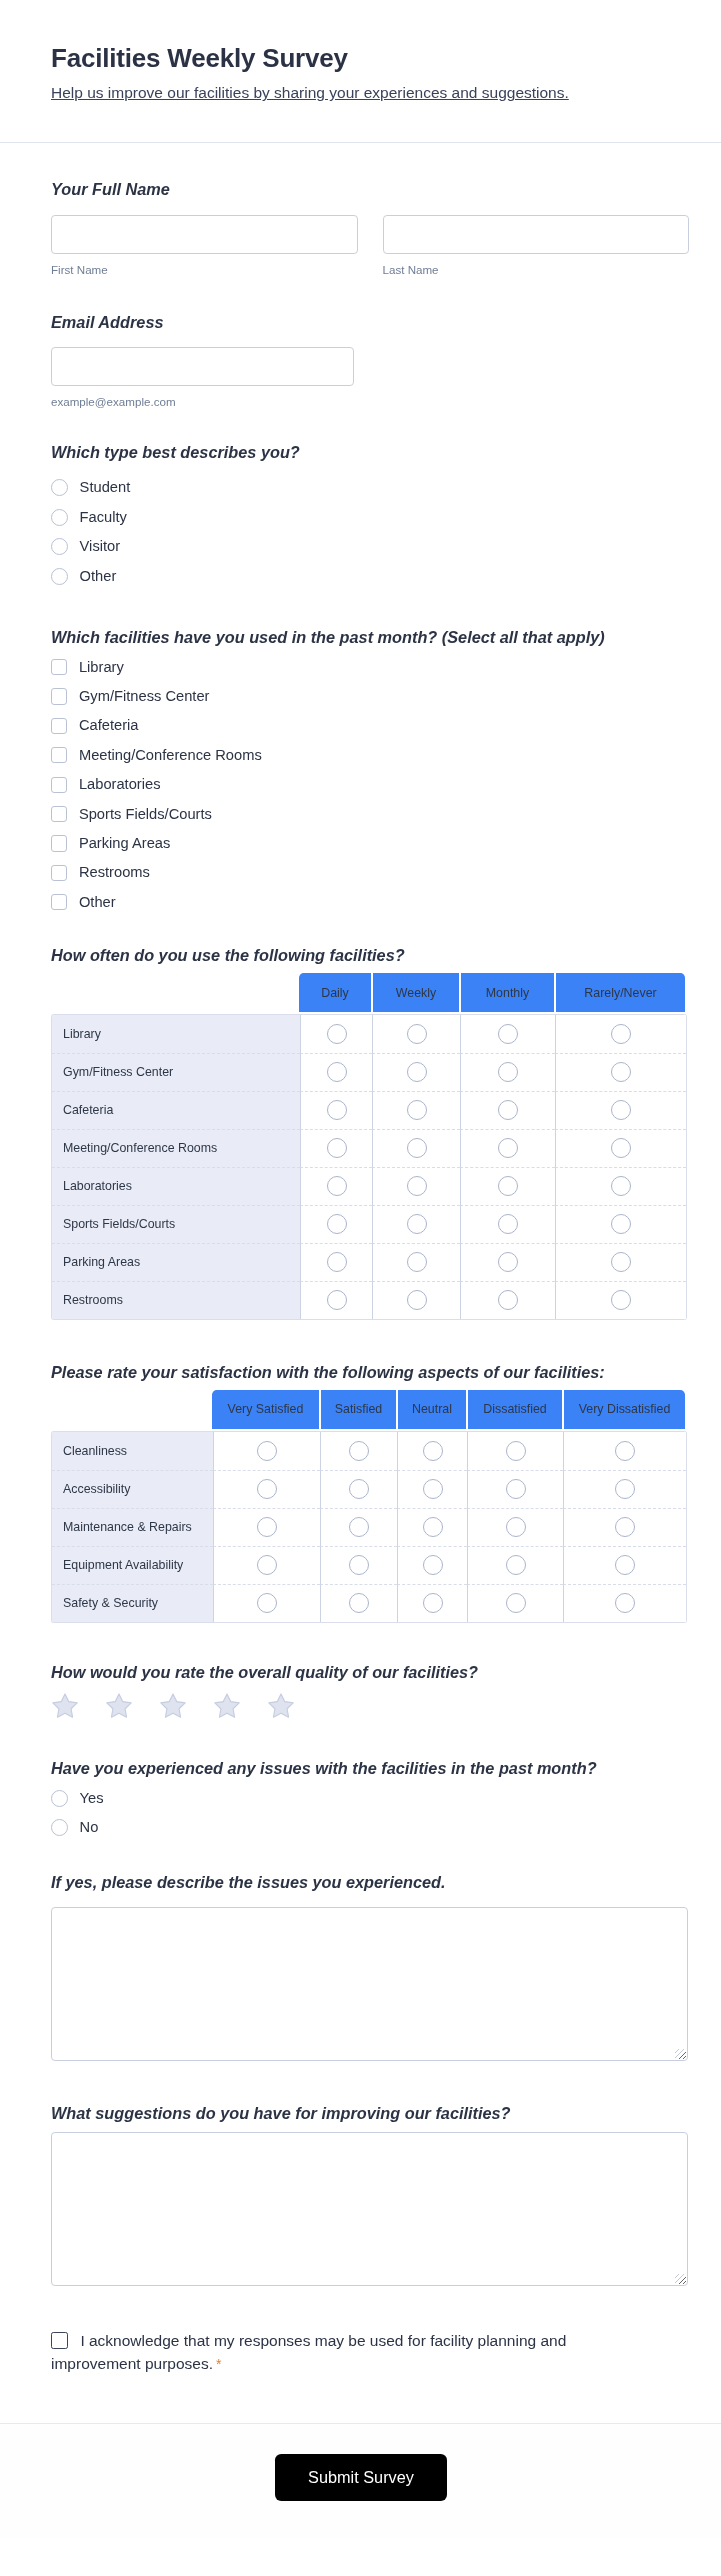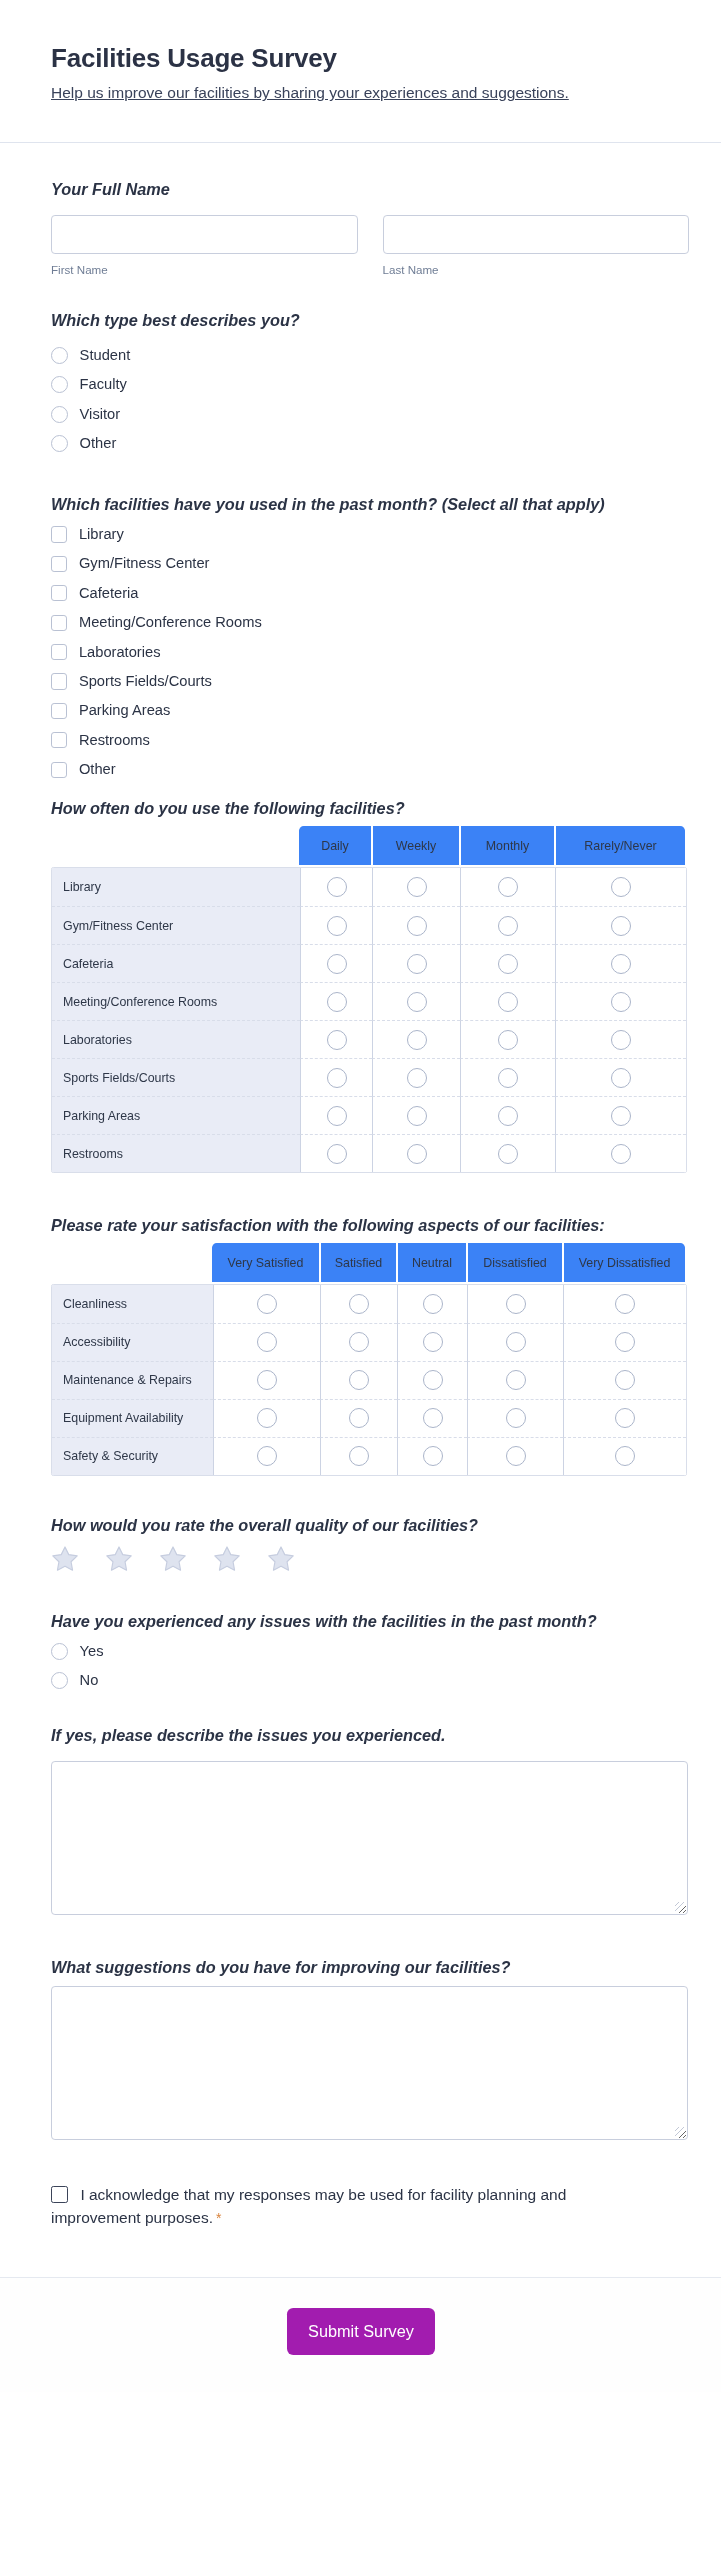--- a/index.html
+++ b/index.html
@@ -102,66 +102,73 @@
     display: inline-block; vertical-align: -3.1px; margin-right: 12.4px;
     width: 17px; height: 17px; border: 1.6px solid #3b4459; border-radius: 2.3px;
     background: #fff;
   }
   .req-star { color: #d9823b; font-size: 14px; margin-left: 3.1px; }
 
   
   .form-footer { margin-top: 47px; border-top: 0.8px solid #e5e9f0;
                  padding: 30px 0 37px 0; text-align: center; background: #fefefe; }
   .submit-btn {
-    display: inline-block; width: 148px; height: 47px; border: none; cursor: pointer;
-    background: #a21caf; color: #ffffff; font-size: 16.3px; font-weight: 500;
+    display: inline-block; width: 172px; height: 47px; border: none; cursor: pointer;
+    background: #000000; color: #ffffff; font-size: 16.3px; font-weight: 500;
     font-family: "Liberation Sans", "DejaVu Sans", sans-serif;
     border-radius: 6.2px; line-height: 47px; text-align: center;
   }
 
   
   .q-name       { margin-top: 37px; }
   .q-email      { margin-top: 36px; }
   .q-type       { margin-top: 34px; }
   .q-facilities { margin-top: 43px; }
   .q-facilities .opts { margin-top: 13px; }
-  .q-frequency  { margin-top: 21px; }
+  .q-frequency  { margin-top: 35px; }
   .q-satisfaction { margin-top: 43px; }
   .q-rating     { margin-top: 40px; }
   .q-issues     { margin-top: 39px; }
   .q-issues .opts { margin-top: 13px; }
   .q-issues-desc { margin-top: 37px; }
   .q-suggestions { margin-top: 43px; }
   .q-ack        { margin-top: 43px; }
 </style>
 </head>
 <body>
 
 <div class="page">
 
   <header class="form-header">
-    <h1 class="form-title">Facilities Usage Survey</h1>
+    <h1 class="form-title">Facilities Weekly Survey</h1>
     <p class="form-subtitle">Help us improve our facilities by sharing your experiences and suggestions.</p>
   </header>
   <hr class="header-divider">
 
   <main class="form-main">
 
     <section class="q q-name">
       <span class="q-label">Your Full Name</span>
       <div class="input-row">
         <input type="text" class="text-input half" value="" style="">
         <input type="text" class="text-input half" value="" style="">
       </div>
       <div class="sublabel-row">
         <span class="sublabel half">First Name</span>
         <span class="sublabel half">Last Name</span>
       </div>
     </section>
 
+    <section class="q q-email">
+      <span class="q-label">Email Address</span>
+      <input type="text" class="text-input email-input" value="" style="">
+      <div class="sublabel-row">
+        <span class="sublabel">example@example.com</span>
+      </div>
+    </section>
 
     <section class="q q-type">
       <span class="q-label">Which type best describes you?</span>
       <div class="opts">
           <div class="opt-row">
             <span class="ctrl radio"></span>
             <span class="opt-label">Student</span>
           </div>
           <div class="opt-row">
             <span class="ctrl radio"></span>

